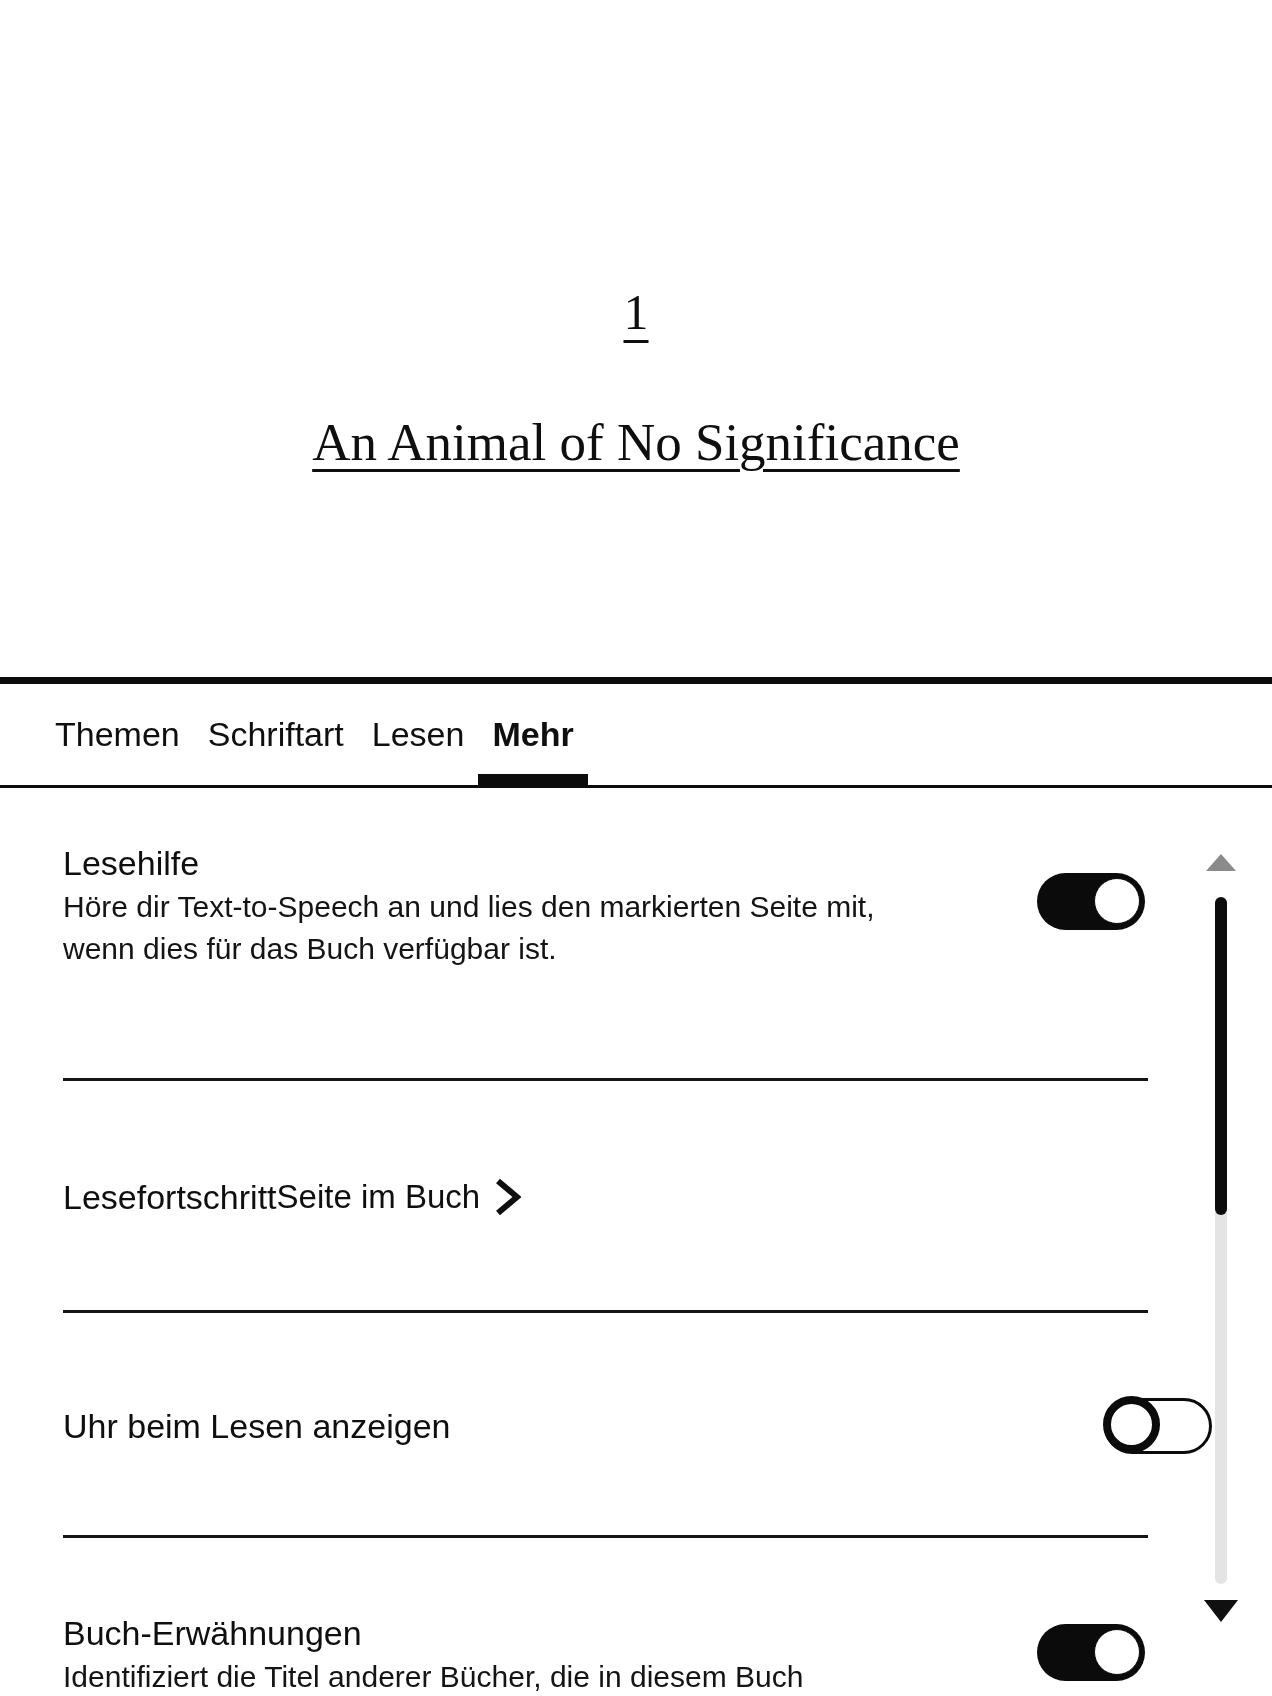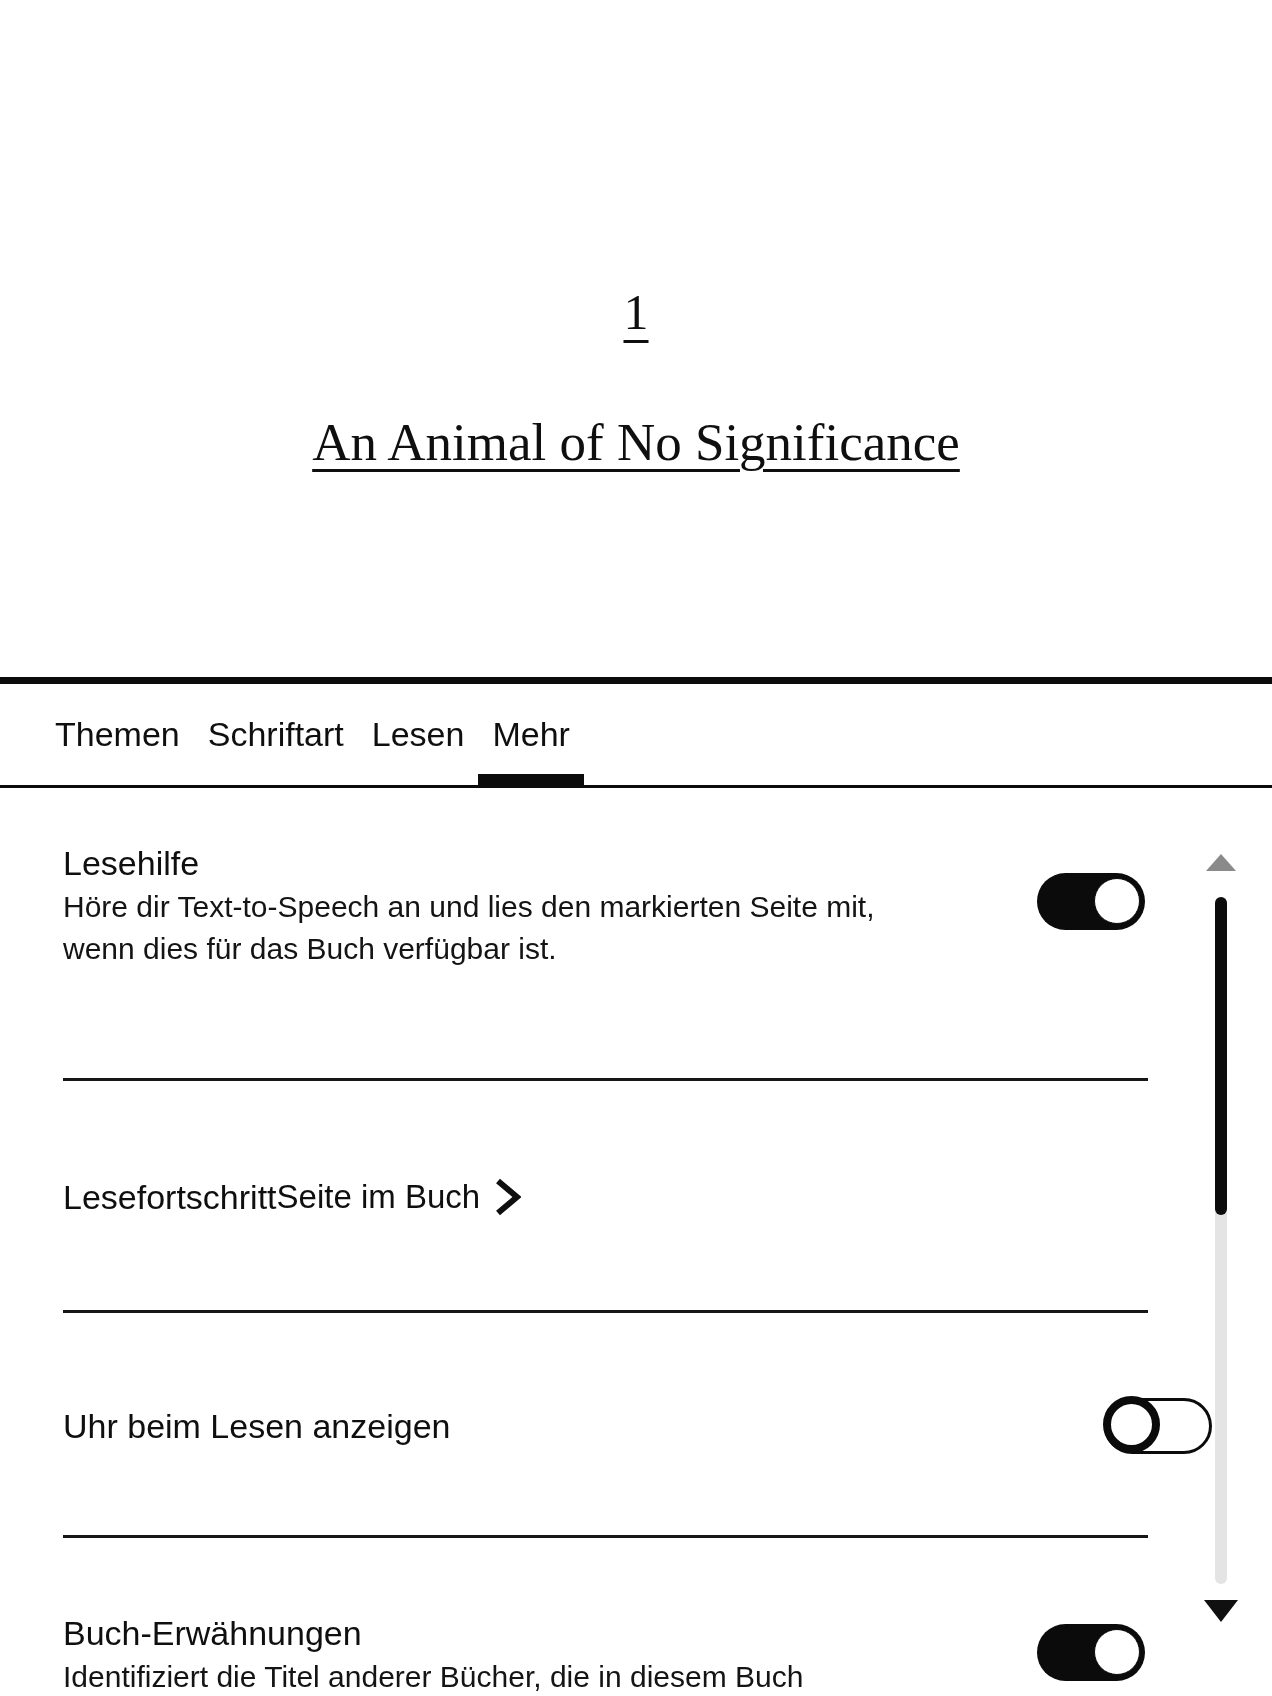--- a/index.html
+++ b/index.html
@@ -68,21 +68,21 @@
     font-family: inherit;
     font-size: 34px;
     color: #0f0f0f;
     font-weight: 400;
     height: 100%;
     display: flex;
     align-items: center;
     cursor: pointer;
   }
   .tab.active {
-    font-weight: 400;
+    font-weight: 700;
     padding: 0 14px;
     margin: 0 -14px;
     justify-content: flex-end;
   }
   .tab.active .active-tab-indicator {
     position: absolute;
     left: 0; right: 0; bottom: -3px;
     height: 14px;
     background: #0b0b0b;
   }

